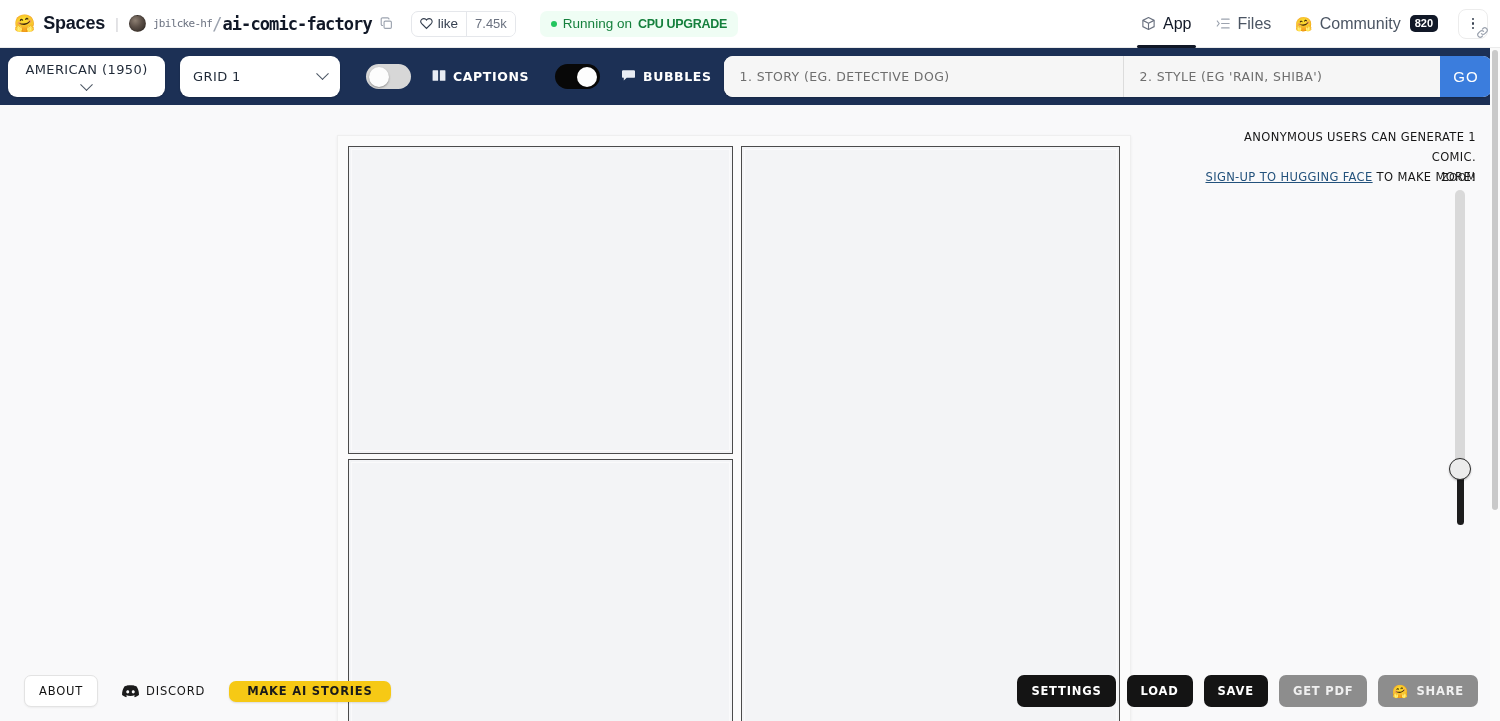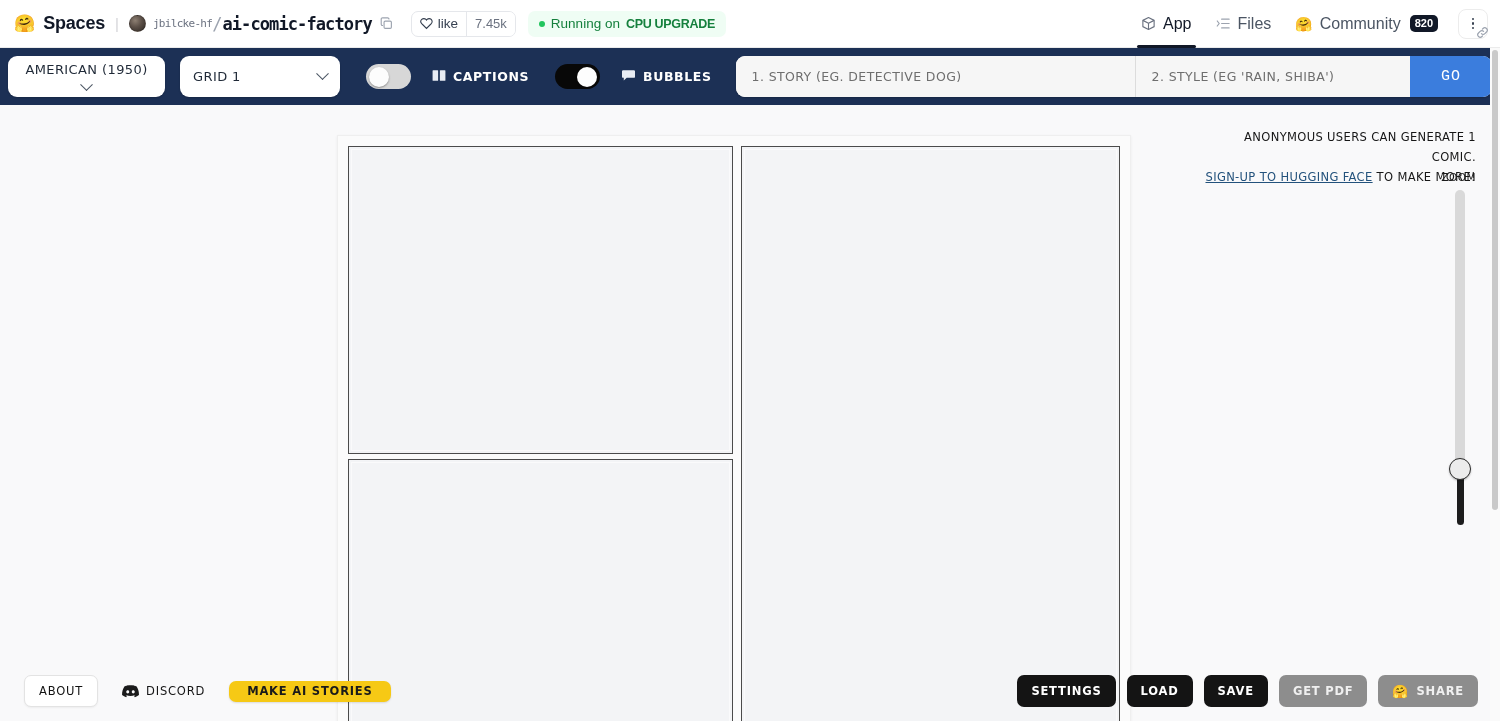--- a/index.html
+++ b/index.html
@@ -109,21 +109,21 @@
   .like-count {
     display: flex; align-items: center;
     padding: 0 8px;
     font-size: 13px;
     color: #6b7280;
     border-left: 1px solid #e5e7eb;
     background: #fff;
   }
 
   .status-badge {
-    margin-left: 12px;
+    margin-left: 24px;
     height: 26px;
     display: flex;
     align-items: center;
     gap: 6px;
     padding: 0 11px;
     background: #effdf4;
     border-radius: 7px;
     font-size: 13.5px;
     color: #15803d;
   }
@@ -263,21 +263,21 @@
     font-size: 12.5px;
     font-family: "DejaVu Sans", sans-serif;
     letter-spacing: 0.6px;
     font-weight: bold;
     white-space: nowrap;
   }
 
   .prompt-row {
     display: flex;
     align-items: flex-end;
-    margin-left: 24px;
+    margin-left: 12px;
     flex: 1 1 auto;
     height: 41px;
     background: #f6f6f6;
     border-radius: 9px;
     overflow: hidden;
     box-shadow: 0 1px 2px rgba(0,0,0,.2);
   }
   .prompt-input {
     border: none;
     outline: none;
@@ -286,26 +286,26 @@
     font-family: "DejaVu Sans", sans-serif;
     font-size: 12.5px;
     color: #0d0d0d;
     letter-spacing: 0.4px;
     padding: 0 16px;
   }
   .prompt-input::placeholder { color: #6e6e6e; opacity: 1; }
   #story-input { width: 400px; border-right: 1px solid #dcdcdc; }
   #style-input { flex: 1 1 auto; min-width: 0; }
   .go-btn {
-    width: 82px;
+    width: 52px;
     align-self: stretch;
     background: #3b7ddd;
     color: #fff;
     font-size: 15px;
-    font-family: Liberation Mono, monospace;
+    font-family: Liberation Sans, sans-serif;
     letter-spacing: 1px;
     display: flex; align-items: center; justify-content: center;
     cursor: pointer;
     border: none;
     font-weight: 500;
   }
 
   
   .stage {
     position: absolute;

